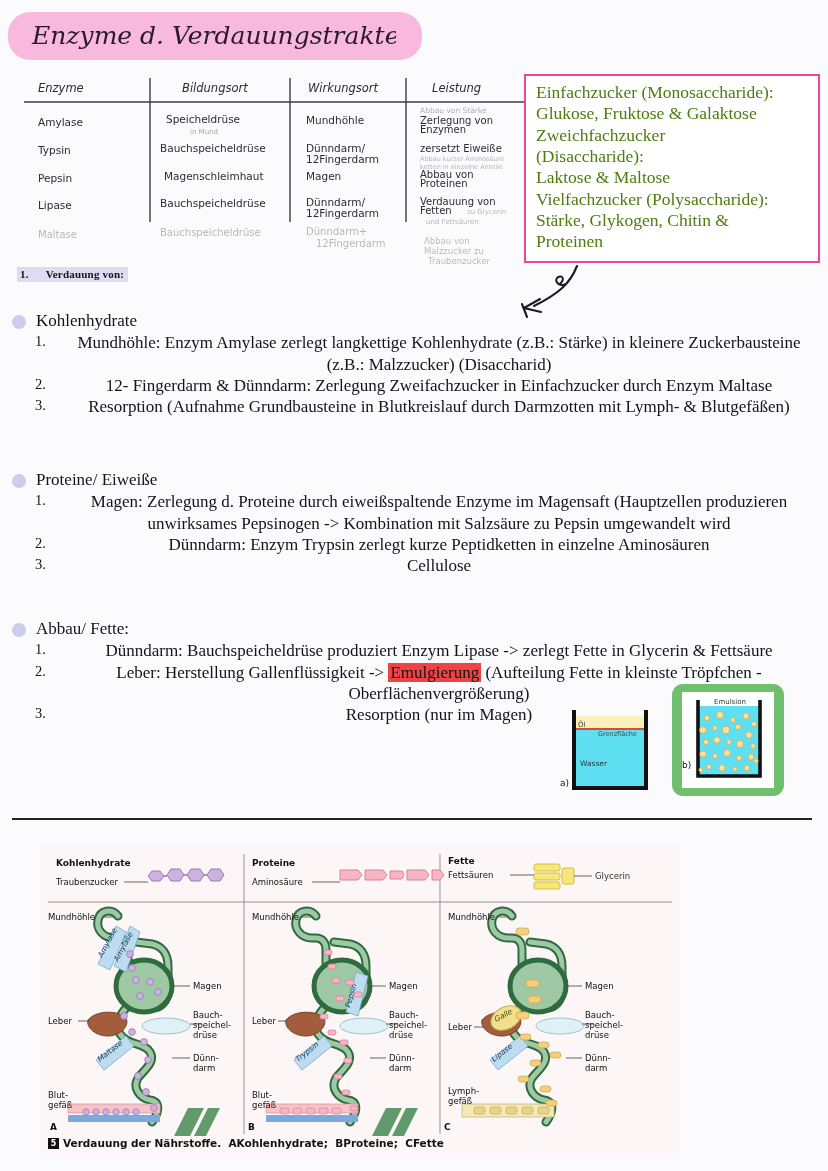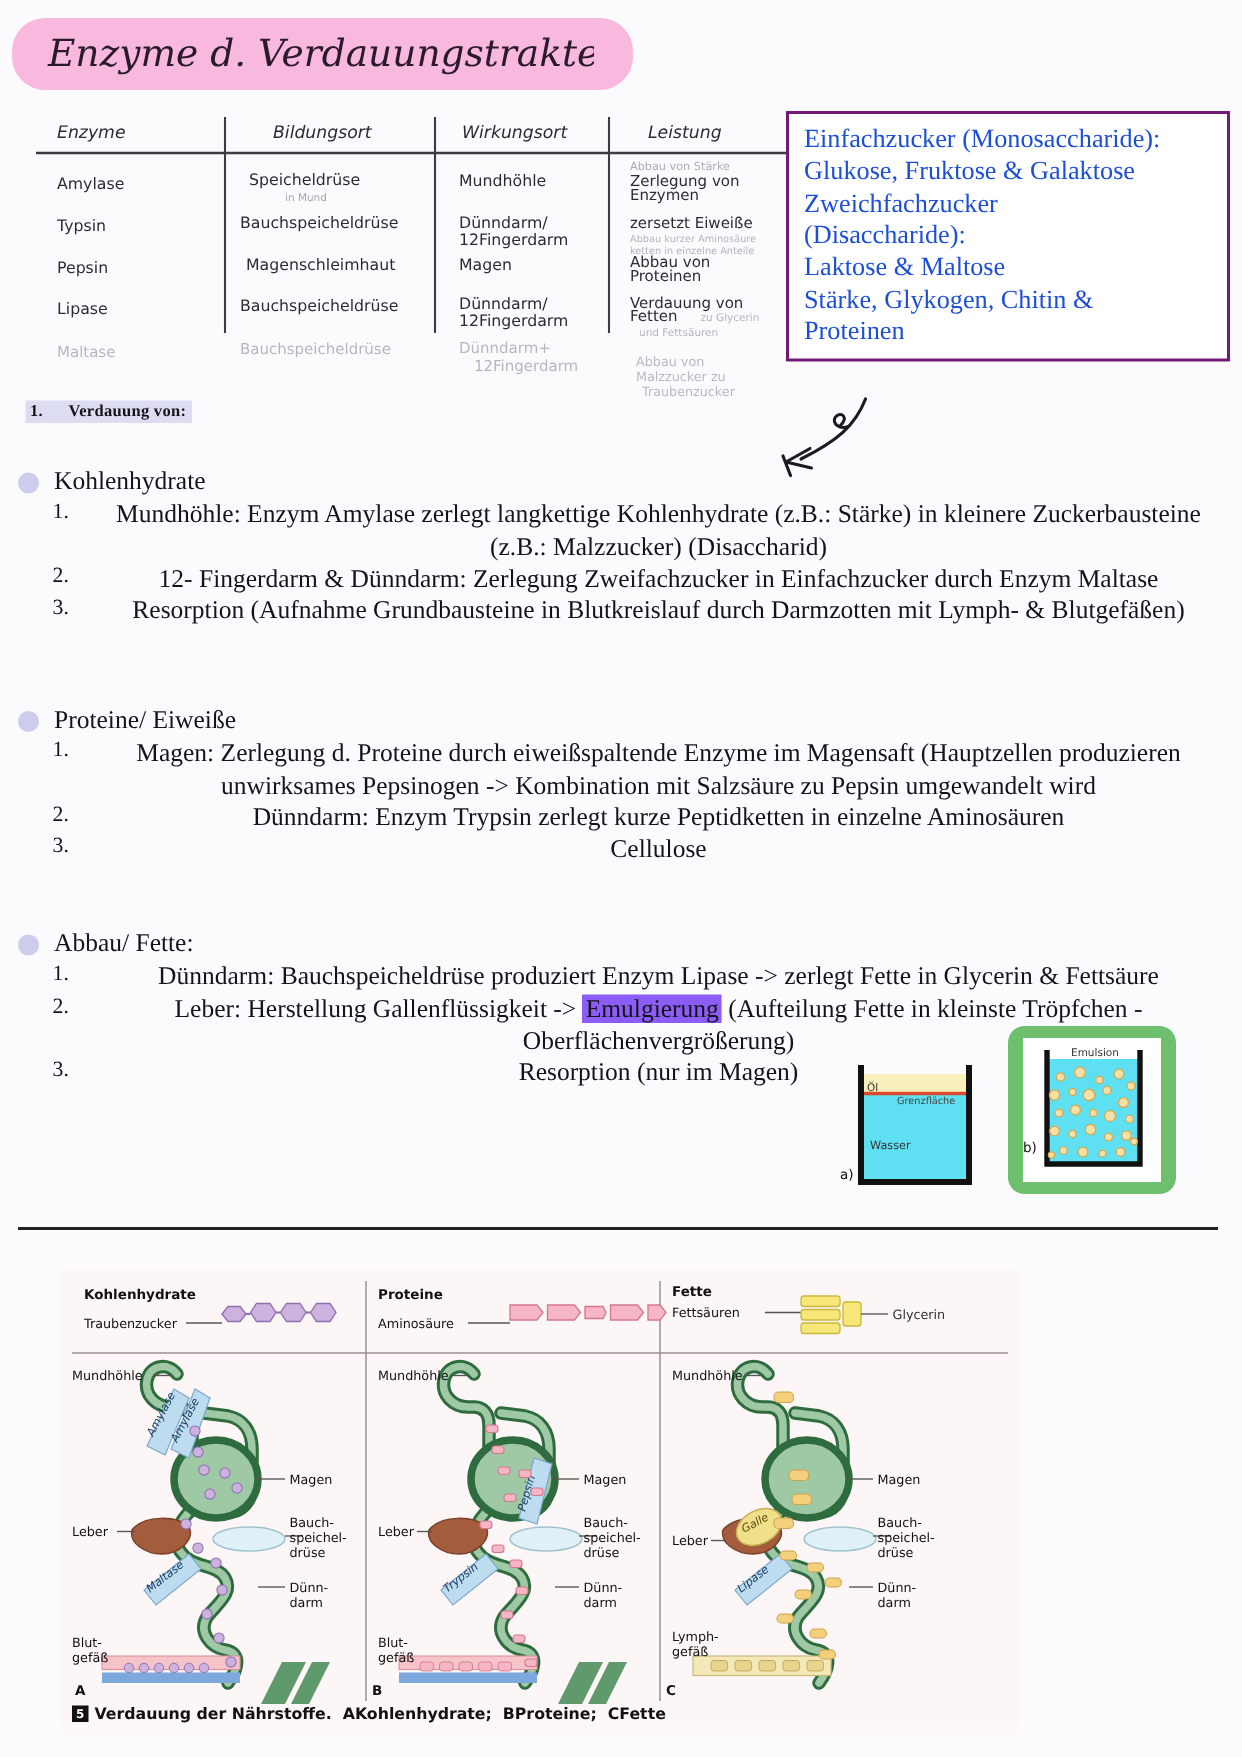--- a/index.html
+++ b/index.html
@@ -24,28 +24,28 @@
   .title-hl svg{display:block;}
 
   
   .hw-table{position:absolute;left:24px;top:72px;width:508px;height:200px;}
   .hw-table svg{display:block;}
   .hwt{font-family:"DejaVu Sans", sans-serif;fill:#2b2b33;}
 
   
   .sugarbox{
     position:absolute;left:524px;top:74px;width:296px;
-    border:2px solid #701a75;
+    border:2px solid #ec4899;
     background:#fff;
     padding:6px 8px 8px 10px;
     box-sizing:border-box;
     font-family:"Liberation Serif", serif;
     font-size:17.5px;
     line-height:1.22;
-    color:#1d4ed8;
+    color:#4d7c0f;
   }
   .sugarbox div{white-space:nowrap;}
 
   
   .doodle{position:absolute;left:500px;top:262px;}
 
   
   .sec-head{
     position:absolute;left:17px;top:268px;
     font-weight:bold;font-size:11px;
@@ -81,21 +81,21 @@
     margin:0 0 0 0;
     text-indent:0;
     text-align:center;
   }
   ol.items li::before{
     content:counter(it) ".";
     position:absolute;left:-33px;top:0;
     font-size:14.5px;
     width:26px;text-align:left;
   }
-  .hl-green{background:#8b5cf6;padding:0 2px;}
+  .hl-green{background:#ef4444;padding:0 2px;}
 
   
   .fig-oilwater{position:absolute;left:560px;top:706px;}
   .fig-emulsion{position:absolute;left:668px;top:682px;}
 
   
   .divider{
     position:absolute;left:12px;top:818px;width:800px;height:0;
     border-top:2px solid #222;
   }
@@ -186,20 +186,21 @@
       <text class="hwt" x="404" y="192" font-size="8.5" opacity="0.32">Traubenzucker</text>
     </svg>
   </div>
 
   <div class="sugarbox">
     <div>Einfachzucker (Monosaccharide):</div>
     <div>Glukose, Fruktose &amp; Galaktose</div>
     <div>Zweichfachzucker</div>
     <div>(Disaccharide):</div>
     <div>Laktose &amp; Maltose</div>
+    <div>Vielfachzucker (Polysaccharide):</div>
     <div>Stärke, Glykogen, Chitin &amp;</div>
     <div>Proteinen</div>
   </div>
 
   <div class="doodle">
     <svg width="92" height="62" viewBox="0 0 92 62">
       <path d="M77 4 C70 22 58 32 34 44" fill="none" stroke="#1a1a22" stroke-width="2.1" stroke-linecap="round"></path>
       <path d="M60 22 C66 16 61 12 57 16 C54 20 60 25 66 22" fill="none" stroke="#1a1a22" stroke-width="2"></path>
       <path d="M24 46 L40 37 M24 46 L41 50 M22 42 L27 55" fill="none" stroke="#1a1a22" stroke-width="2.1" stroke-linecap="round"></path>
     </svg>

